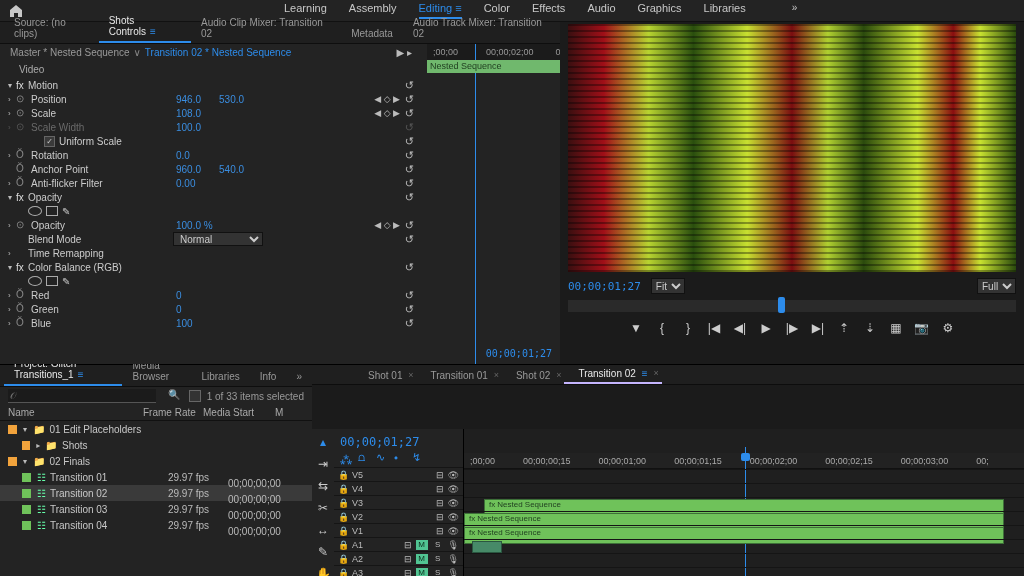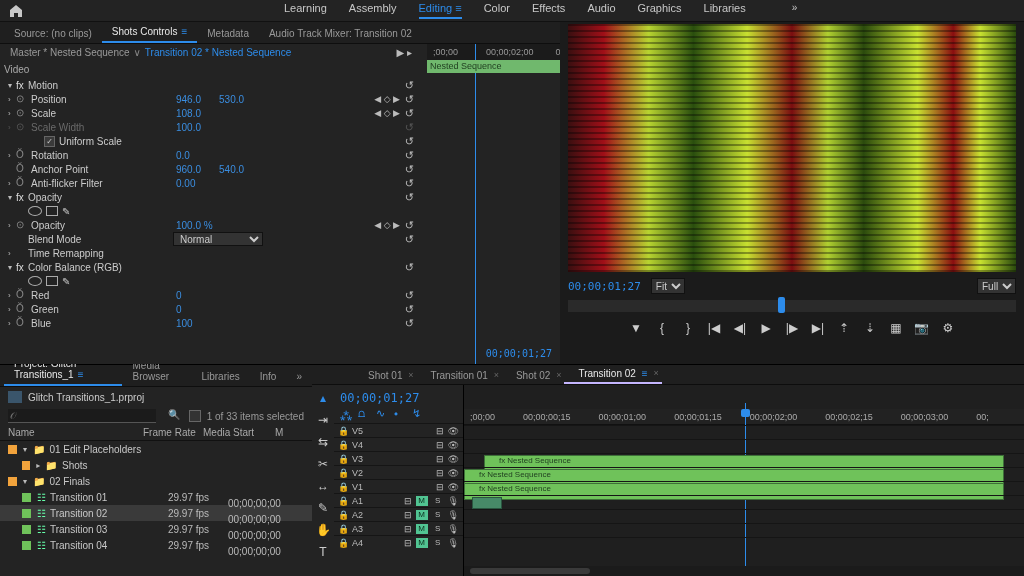--- a/index.html
+++ b/index.html
@@ -29,21 +29,21 @@
   .prop-row .caret { width:8px; color:#bbb; font-size:8px; }
   .prop-row .fx { width:12px; color:#ddd; }
   .prop-row .stopwatch { width:12px; height:12px; color:#888; margin-right:3px; }
   .prop-row .label { flex:0 0 145px; color:#ccc; }
   .prop-row .muted { color:#6a6a6a; }
   .prop-row .value { color:#3a8de0; margin-right:18px; }
   .prop-row .kfnav { position:absolute; right:160px; display:flex; gap:2px; color:#bbb; font-size:9px; align-items:center;}
   .prop-row .reset { position:absolute; right:146px; color:#bbb; font-size:11px; }
   .cb { width:11px; height:11px; border:1px solid #666; margin-right:4px; display:inline-flex; align-items:center; justify-content:center; background:#3a3a3a; font-size:8px; }
   .select { background:#333; border:1px solid #111; color:#ccc; font-size:10px; height:14px; width:90px; padding:0 2px;}
-  .section-label { color:#aaa; padding:3px 4px; font-size:10px; }
+  .section-label { color:#aaa; padding:3px 19px; font-size:10px; }
   .right-col { flex:1; display:flex; flex-direction:column; background:#1b1b1b; }
   .prog-view { height:248px; margin:2px 8px; background: linear-gradient(90deg, #3a0f10 0%, #a00f18 8%, #b8d430 18%, #2a4e0e 28%, #c8e030 40%, #7a0d10 50%, #b0d030 58%, #2b4a0d 66%, #c8e230 78%, #8a0d10 86%, #c8e230 92%, #2a4a0d 100%); position:relative; overflow:hidden; }
   .prog-view::after { content:""; position:absolute; inset:0; background: repeating-linear-gradient(0deg, rgba(0,0,0,0.35) 0 2px, rgba(0,0,0,0) 2px 6px); mix-blend-mode:multiply; }
   .prog-ctrl { display:flex; align-items:center; padding:4px 8px; gap:10px; }
   .prog-ctrl .tc { color:#2d8ceb; font-size:11px; font-family:monospace; }
   .prog-ctrl .sel { background:#333; border:1px solid #111; color:#ccc; font-size:10px; height:16px; }
   .prog-playbar { height:12px; margin:2px 8px; background:#2a2a2a; position:relative; }
   .prog-playbar .head { position:absolute; left:210px; top:-3px; width:7px; height:16px; background:#2d8ceb; border-radius:2px; }
   .prog-buttons { display:flex; justify-content:center; gap:10px; padding:6px; }
   .pb { width:16px; height:16px; fill:#ccc; color:#ccc; background:none; border:none; cursor:pointer; font-size:12px; }
@@ -67,21 +67,21 @@
   .bin-row { display:flex; align-items:center; height:16px; padding-left:8px; font-size:10px; }
   .bin-row .sw { width:9px; height:9px; margin-right:6px; }
   .bin-row .sw.g { background:#f2a33c; }
   .bin-row .sw.seq { background:#6fc25a; }
   .bin-row .caret { width:10px; color:#bbb; font-size:8px; }
   .bin-row.sel { background:#3a3a3a; }
   .bin-row .name { flex:0 0 118px; }
   .bin-row .fr { flex:0 0 60px; color:#bbb; }
   .bin-row .ms { flex:0 0 72px; color:#bbb;margin-top:12px; }
 
-  .timeline-panel { flex:1; background:#1b1b1b; display:flex; flex-direction:column; }
+  .timeline-panel { flex:1; background:#1b1b1b; display:flex; flex-direction:column;gap:44px; }
   .tl-tabs { display:flex; background:#1f1f1f; height:20px; align-items:flex-end; padding-left:42px; border-bottom:1px solid #0d0d0d;}
   .tl-tab { padding:3px 14px; color:#999; font-size:10px; cursor:pointer; position:relative; }
   .tl-tab::after { content:"×"; position:absolute; right:3px; top:3px; color:#666; font-size:9px; }
   .tl-tab.active { color:#e8e8e8; border-bottom:2px solid #c4b5fd; }
   .tl-tab.active .burger { color:#2d8ceb; margin-left:6px; }
   .tl-body { flex:1; display:flex; }
   .tl-tools { width:22px; background:#232323; display:flex; flex-direction:column; align-items:center; gap:8px; padding-top:6px; }
   .tl-tool { width:14px; height:14px; color:#ccc; fill:#ccc; cursor:pointer; font-size:12px; text-align:center; }
   .tl-tool.active { color:#2d8ceb; }
   .tl-left { width:130px; background:#232323; border-right:1px solid #000; }
@@ -90,21 +90,21 @@
   .tl-icons span { width:12px; height:12px; color:#2d8ceb; font-size:11px; }
   .track-head { display:flex; align-items:center; height:14px; padding:0 4px; gap:4px; font-size:9px; color:#bbb; border-top:1px solid #151515; }
   .track-head .lock { width:10px; }
   .track-head .m { width:12px; height:10px; background:#51c492; color:#0c2d1d; text-align:center; font-size:8px; line-height:10px;}
   .track-head .s { width:12px; height:10px; color:#bbb; text-align:center; font-size:8px;}
   .tl-right { flex:1; position:relative; background:#1f1f1f; overflow:hidden; }
   .tl-ruler { height:16px; background:#222; display:flex; gap:28px; padding-left:6px; font-size:9px; color:#aaa; align-items:center; border-bottom:1px solid #111; margin-top: 24px;}
   .tl-playhead { position:absolute; left:281px; top:18px; width:1px; height:180px; background:#2d8ceb; }
   .tl-playhead::before { content:""; position:absolute; top:6px; left:-4px; width:9px; height:8px; background:#2d8ceb; border-radius:2px; }
   .clip-row { height:14px; border-top:1px solid #151515; position:relative; }
-  .clip { position:absolute; top:1px; height:17px; background:#6fc25a; border:1px solid #3d7038; font-size:8px; color:#1f3d1f; padding-left:14px; line-height:10px; }
+  .clip { position:absolute; top:1px; height:17px; background:#6fc25a; border:1px solid #3d7038; font-size:8px; color:#1f3d1f; padding-left:4px; line-height:10px; }
   .clip .fx { font-size:8px; margin-right:2px; }
   .aclip { position:absolute; top:1px; height:12px; background:#478a68; border:1px solid #2a5640;}
   .scrollbar { position:absolute; bottom:0; left:0; right:0; height:10px; background:#1b1b1b; }
   .zoombar { position:absolute; bottom:2px; left:6px; width:120px; height:6px; background:#3a3a3a; border-radius:3px; }
 </style>
 </head>
 <body>
 
 <div class="topbar">
   <svg class="home" viewBox="0 0 16 16">
@@ -122,20 +122,21 @@
     <span class="ws-more">»</span>
   </div>
 </div>
 
 <div class="main-row">
 
   <div class="left-col">
     <div class="panel-tabs">
       <span class="panel-tab">Source: (no clips)</span>
       <span class="panel-tab active"><span>Shots Controls</span><span class="burger">≡</span></span>
+      <span class="panel-tab">Audio Clip Mixer: Transition 02</span>
       <span class="panel-tab">Metadata</span>
       <span class="panel-tab">Audio Track Mixer: Transition 02</span>
     </div>
     <div class="effect-body">
       <div class="ec-header">
         <span class="asterisk">Master * Nested Sequence</span><span class="sep">∨</span><span class="link">Transition 02 * Nested Sequence</span>
         <span style="float:right; color:#bbb; margin-right:138px;">▶  ▸</span>
       </div>
       <div class="ec-ruler">
         <span>;00;00</span>
@@ -309,24 +310,20 @@
 <div class="bottom-row">
 
   <div class="project-panel">
     <div class="panel-tabs">
       <span class="panel-tab active"><span>Project: Glitch Transitions_1</span><span class="burger">≡</span></span>
       <span class="panel-tab">Media Browser</span>
       <span class="panel-tab">Libraries</span>
       <span class="panel-tab">Info</span>
       <span class="panel-tab">»</span>
     </div>
-    <div class="proj-title">
-      <span class="icon"></span>
-      <span>Glitch Transitions_1.prproj</span>
-    </div>
     <div class="search-row">
       <div class="searchwrap"><input class="search" value="" placeholder="𝒪" style=""><span class="mag">🔍</span></div>
       <span class="bin-icons">
           <span class="b"></span>
         </span>
       <span class="count">1 of 33 items selected</span>
     </div>
     <div class="proj-headers">
       <span class="h1">Name</span>
       <span class="h2">Frame Rate</span>

